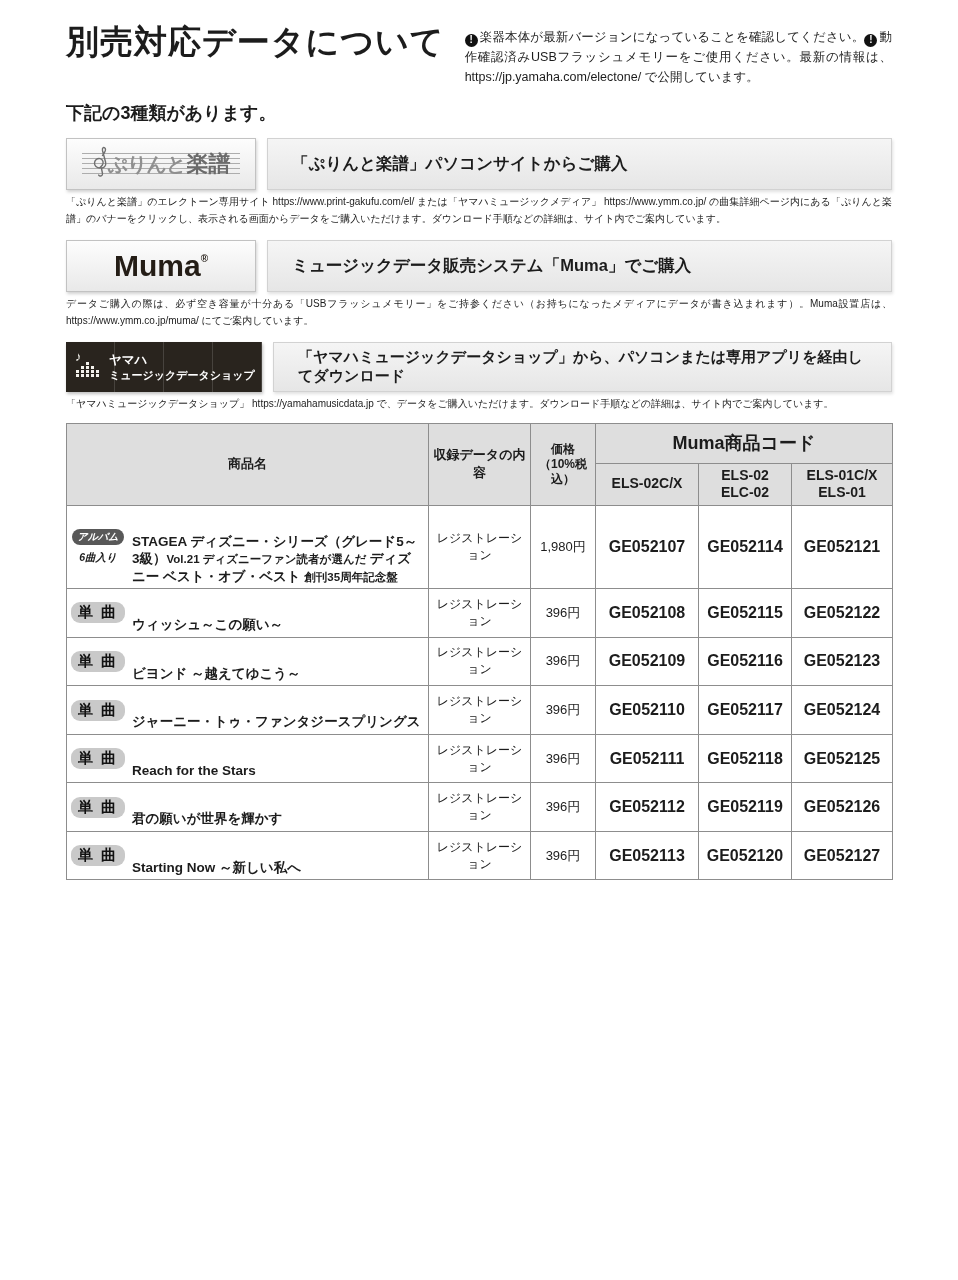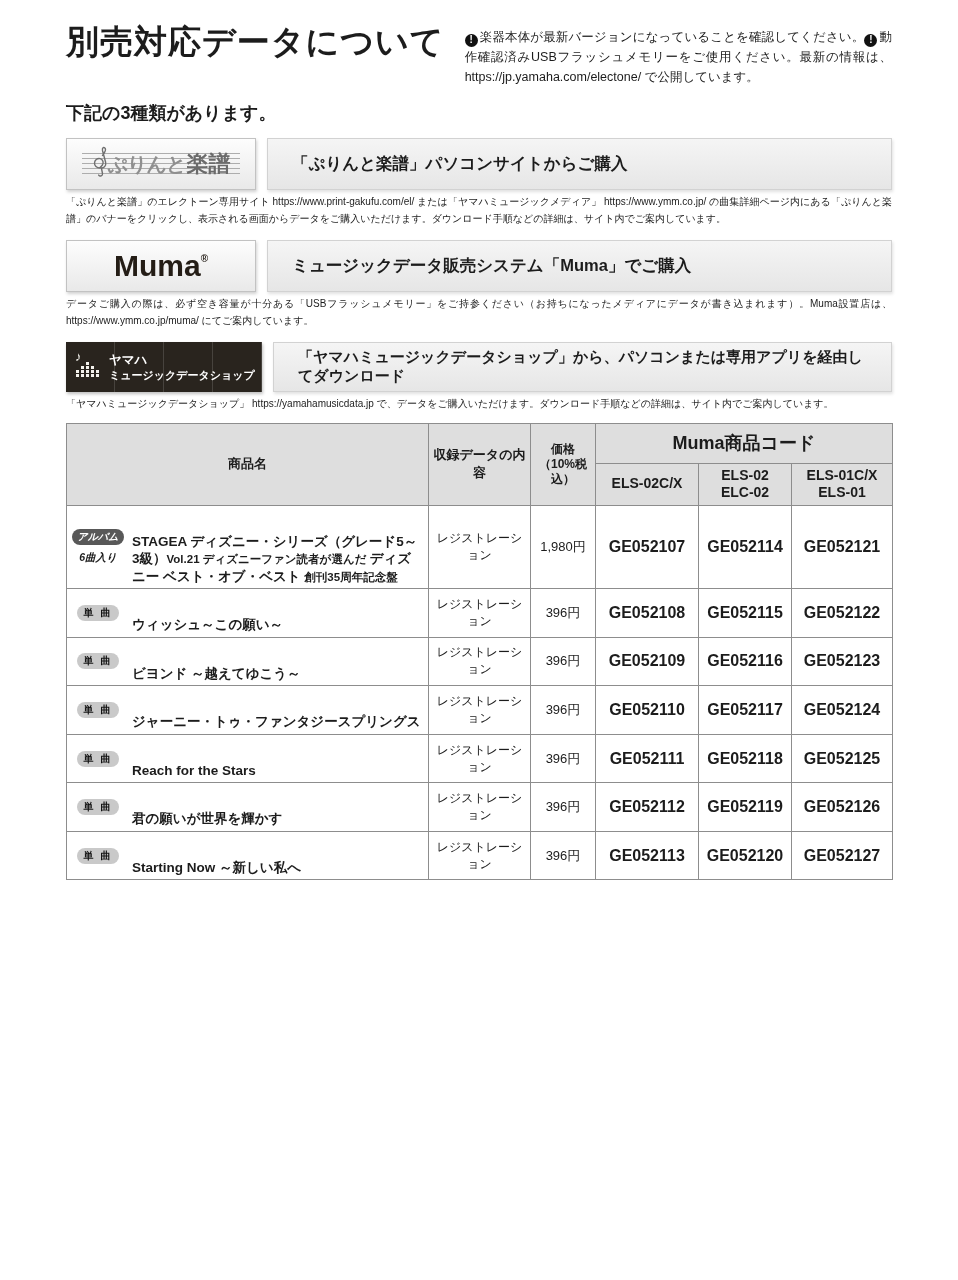--- a/index.html
+++ b/index.html
@@ -78,21 +78,21 @@
   th.h-model { font-size:14px; white-space:pre-line; line-height:1.25; height:42px; }
   col.c-name { width:362px; } col.c-content { width:102px; } col.c-price { width:65px; }
   col.c-m1 { width:103px; } col.c-m2 { width:93px; } col.c-m3 { width:101px; }
 
   td.cell-name { padding:3px 6px 3px 4px; }
   .name-cell { display:flex; align-items:center; gap:7px; }
   .badge-wrap { width:54px; min-width:54px; display:flex; flex-direction:column; align-items:center; gap:6px; }
   .pill-dark { background:#585858; color:#fff; border-radius:9px; padding:1px 6px;
     font-size:10px; font-weight:bold; font-style:italic; white-space:nowrap; }
   .pill-light { background:#c9c9c9; color:#111; border-radius:9px; padding:1px 7px;
-    font-size:10px; font-weight:bold; letter-spacing:2px; white-space:nowrap; }
+    font-size:15px; font-weight:bold; letter-spacing:2px; white-space:nowrap; }
   .badge-sub { font-size:10.5px; font-weight:bold;font-style:italic; }
   .song-name { font-size:13.5px; font-weight:bold; line-height:1.3;margin-top:24px; }
   .n-lg { font-size:13.5px; font-weight:bold; }
   .n-sm { font-size:11.5px; font-weight:bold; }
   td.cell-content { text-align:center; font-size:12px; }
   td.cell-price { text-align:center; font-size:13px; }
   td.cell-code { text-align:center; font-size:16px; font-weight:bold; }
   tr.row-tall td { height:62px; }
   tr.row-std td { height:30px; }
 </style>

